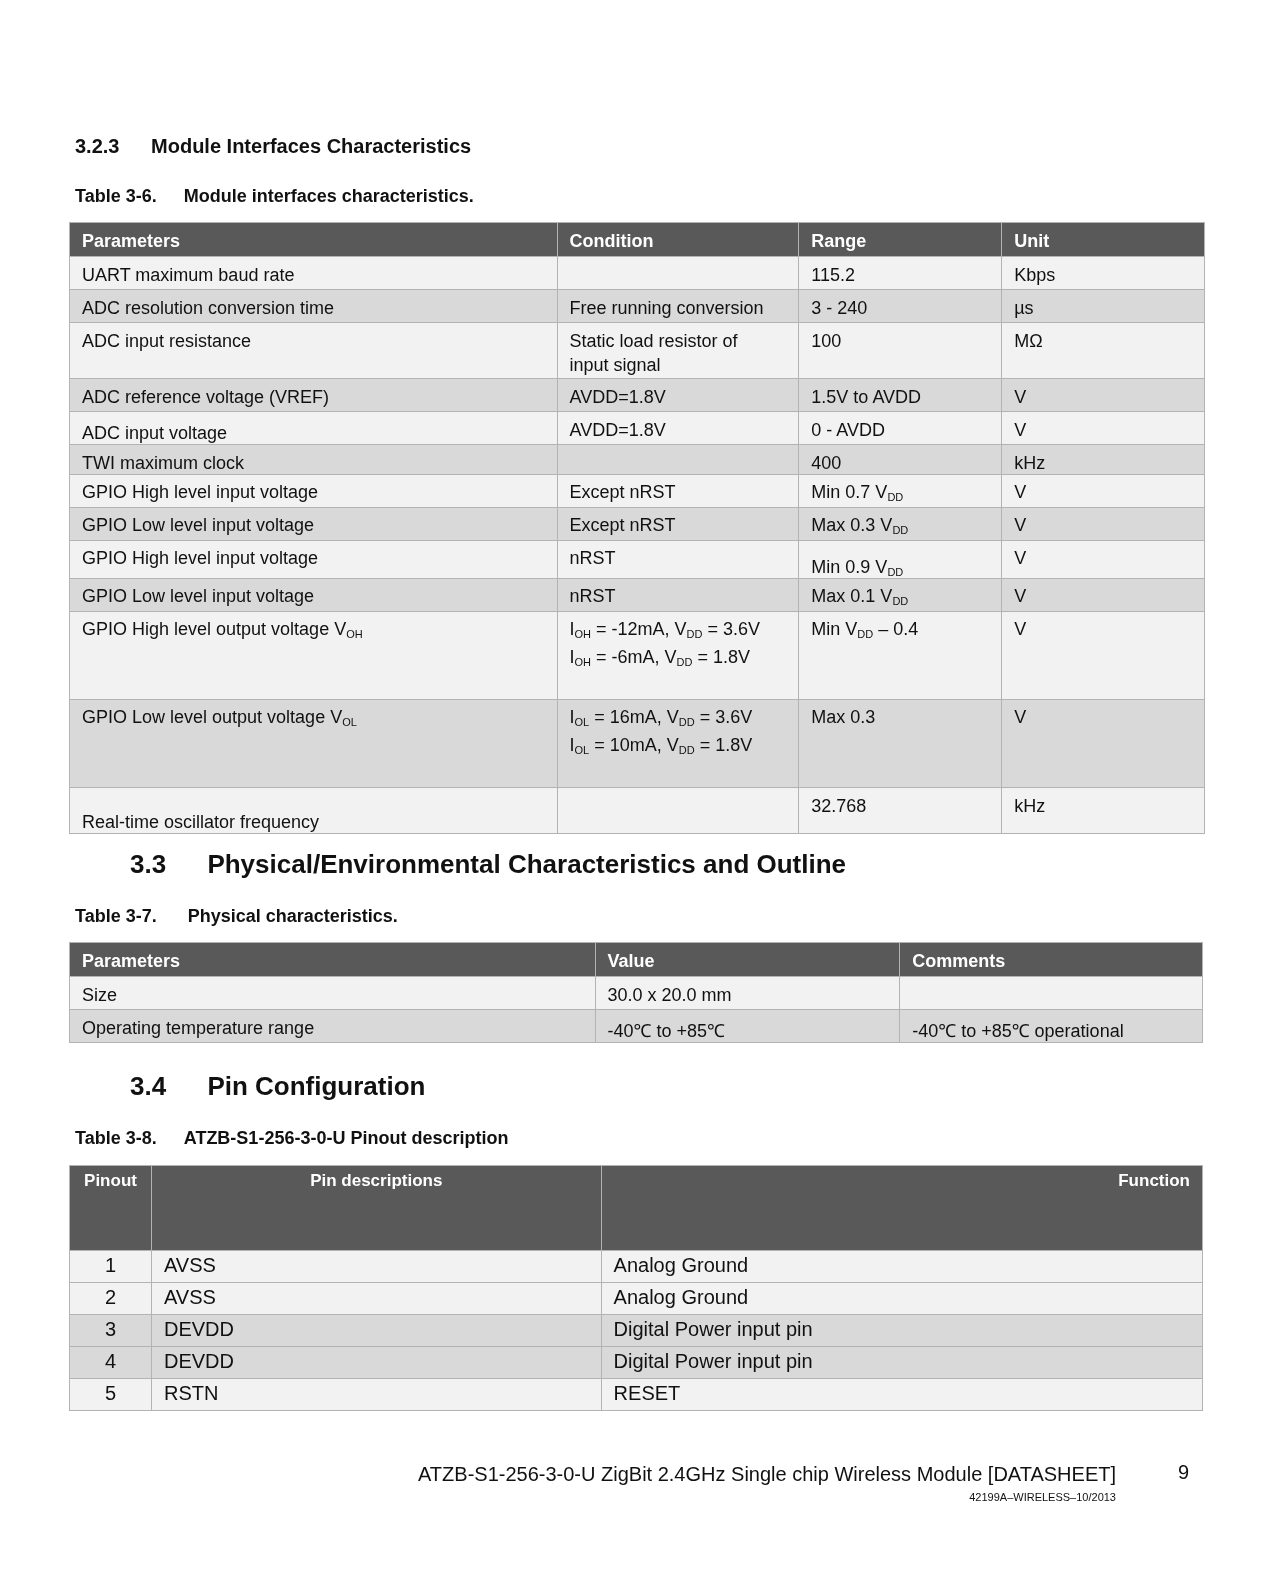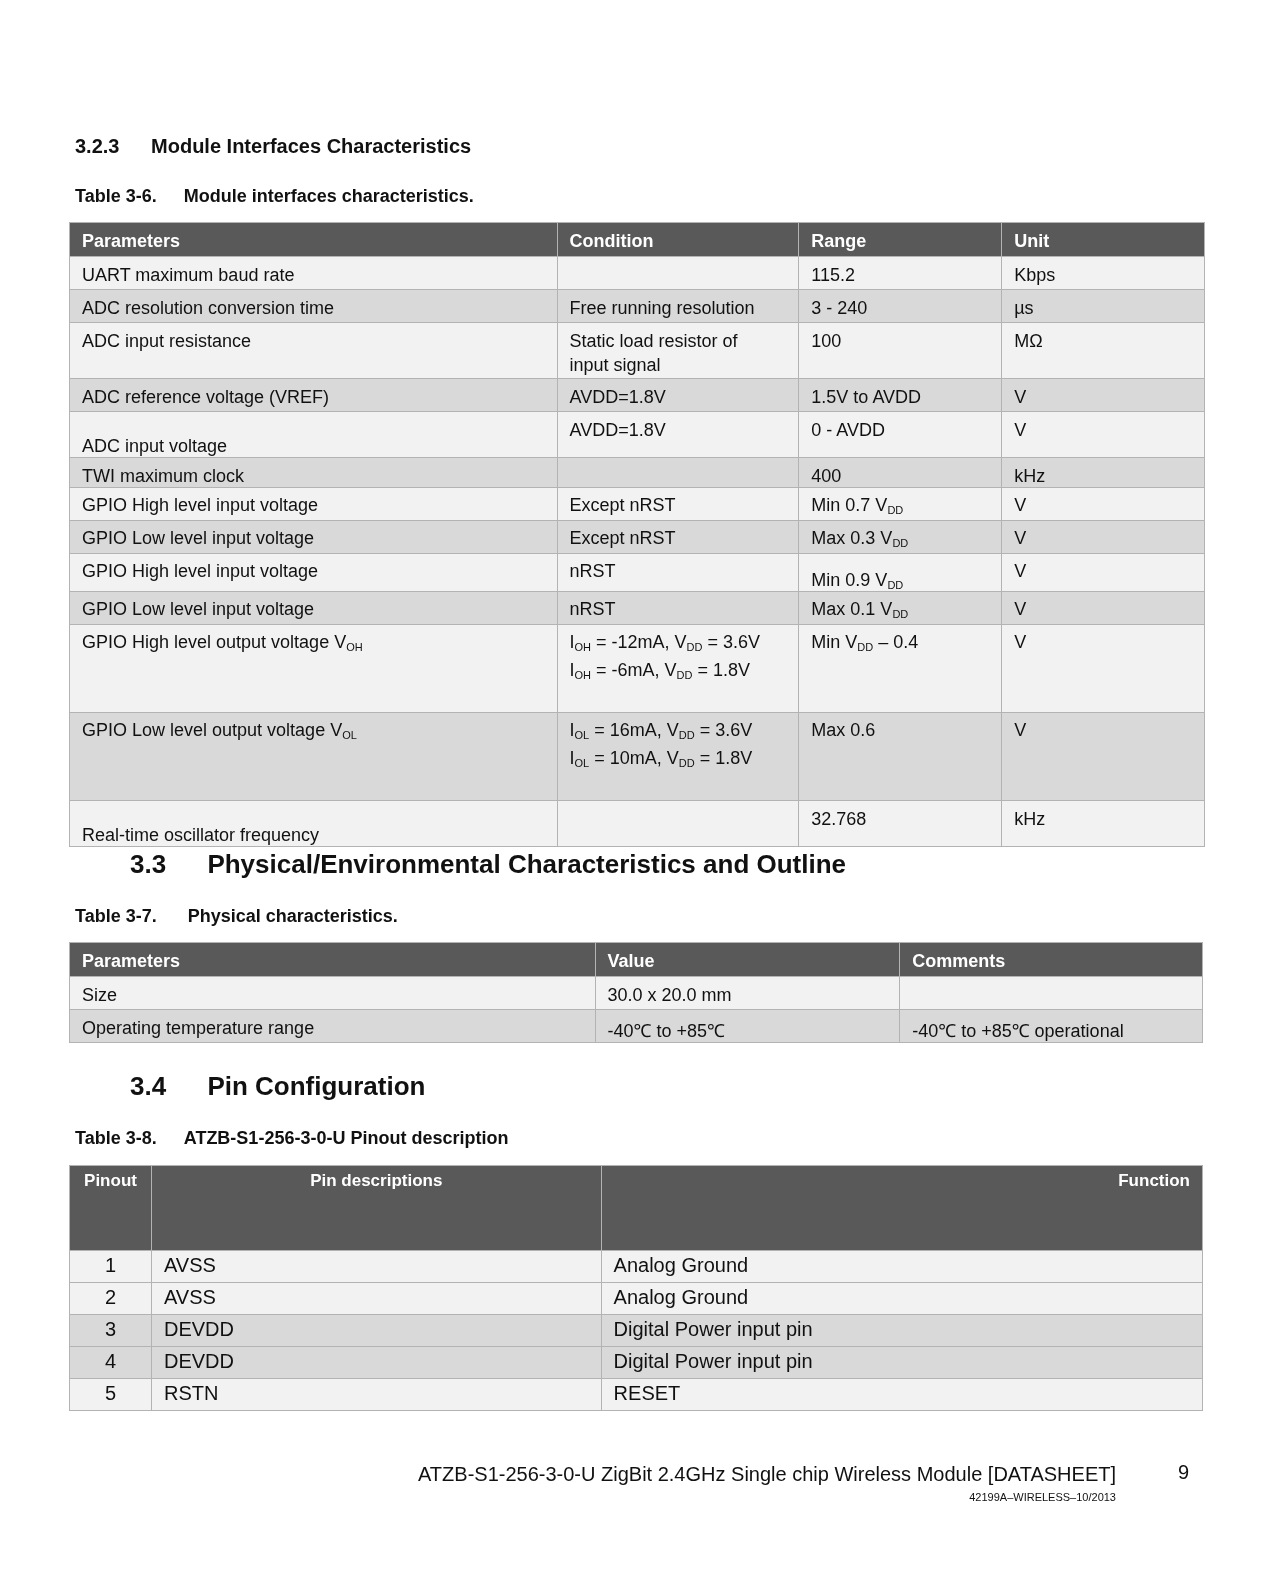--- a/index.html
+++ b/index.html
@@ -51,41 +51,41 @@
   </thead>
   <tbody>
     <tr class="odd" style="height:33px;">
       <td style="padding-top:8px;">UART maximum baud rate</td>
       <td></td>
       <td style="padding-top:8px;">115.2</td>
       <td style="padding-top:8px;">Kbps</td>
     </tr>
     <tr class="even" style="height:33px;">
       <td style="padding-top:8px;">ADC resolution conversion time</td>
-      <td style="padding-top:8px;">Free running resolution</td>
+      <td style="padding-top:8px;">Free running conversion</td>
       <td style="padding-top:8px;">3 - 240</td>
       <td style="padding-top:8px;">µs</td>
     </tr>
     <tr class="odd" style="height:56px;">
       <td style="padding-top:8px;">ADC input resistance</td>
       <td style="padding-top:6px; line-height:24px;">
         <div>Static load resistor of</div>
         <div>input signal</div>
       </td>
       <td style="padding-top:8px;">100</td>
       <td style="padding-top:8px;">MΩ</td>
     </tr>
     <tr class="even" style="height:33px;">
       <td style="padding-top:8px;">ADC reference voltage (VREF)</td>
       <td style="padding-top:8px;">AVDD=1.8V</td>
       <td style="padding-top:8px;">1.5V to AVDD</td>
       <td style="padding-top:8px;">V</td>
     </tr>
     <tr class="odd" style="height:33px;">
-      <td style="padding-top:24px;">ADC input voltage</td>
+      <td style="padding-top:11px;">ADC input voltage</td>
       <td style="padding-top:8px;">AVDD=1.8V</td>
       <td style="padding-top:8px;">0 - AVDD</td>
       <td style="padding-top:8px;">V</td>
     </tr>
     <tr class="even" style="height:16px;">
       <td style="padding-top:8px;">TWI maximum clock</td>
       <td></td>
       <td style="padding-top:8px;">400</td>
       <td style="padding-top:8px;">kHz</td>
     </tr>
@@ -121,21 +121,21 @@
       </td>
       <td style="padding-top:7px;"><span>Min V</span><sub>DD</sub><span> – 0.4</span></td>
       <td style="padding-top:7px;">V</td>
     </tr>
     <tr class="even" style="height:88px;">
       <td style="padding-top:7px;"><span>GPIO Low level output voltage V</span><sub>OL</sub></td>
       <td class="multi" style="padding-top:3px;">
         <div><span>I</span><sub>OL</sub><span> = 16mA, V</span><sub>DD</sub><span> = 3.6V</span></div>
         <div><span>I</span><sub>OL</sub><span> = 10mA, V</span><sub>DD</sub><span> = 1.8V</span></div>
       </td>
-      <td style="padding-top:7px;">Max 0.6</td>
+      <td style="padding-top:7px;">Max 0.3</td>
       <td style="padding-top:7px;">V</td>
     </tr>
     <tr class="odd" style="height:33px;">
       <td style="padding-top:24px;">Real-time oscillator frequency</td>
       <td></td>
       <td style="padding-top:8px;">32.768</td>
       <td style="padding-top:8px;">kHz</td>
     </tr>
   </tbody>
 </table>

